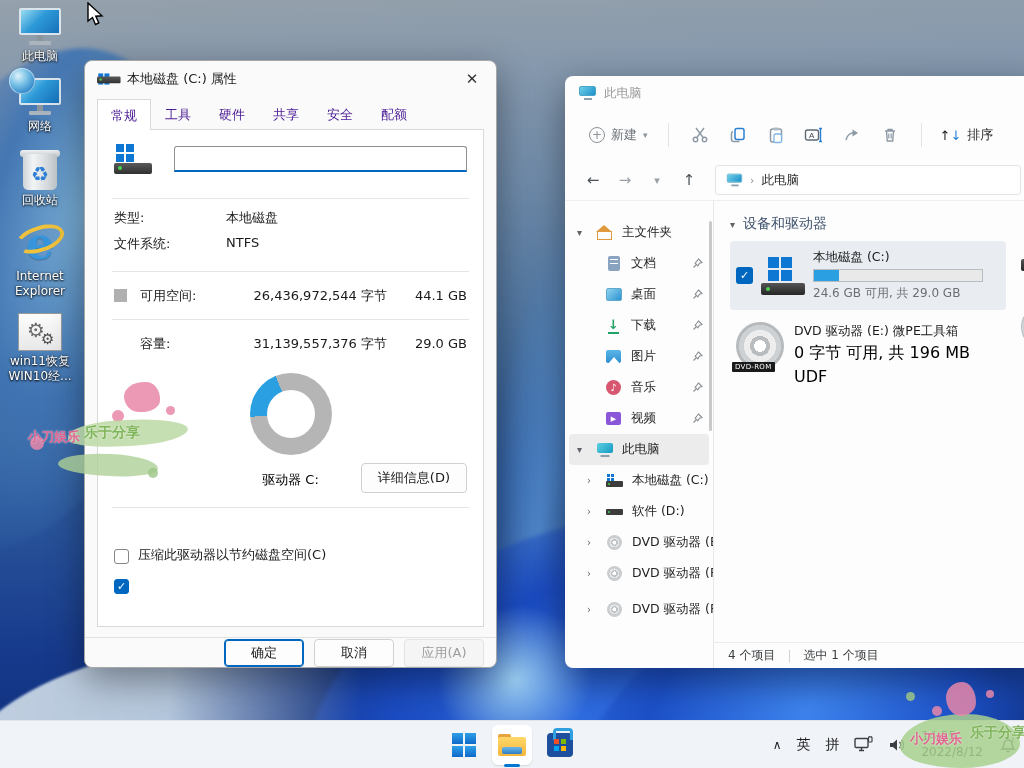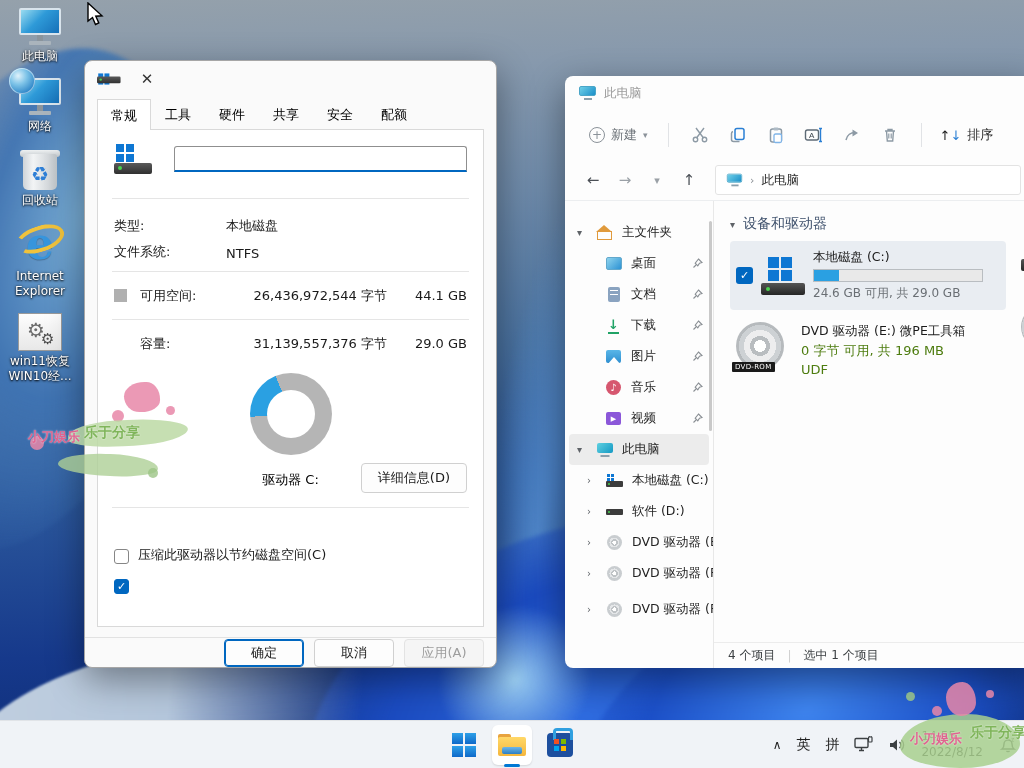--- a/index.html
+++ b/index.html
@@ -51,34 +51,34 @@
 
   
   .win { position:absolute; background:#fafafa; box-shadow:0 12px 36px rgba(0,0,0,.4); }
 
   
   .dlg { left:84px; top:60px; width:413px; height:608px; border-radius:8px; border:1px solid #a6a6a6; z-index:5; display:flex; flex-direction:column; }
   .dlg-title { height:36px; display:flex; align-items:center; gap:8px; padding:0 4px 0 12px; font-size:13px; color:#1a1a1a; }
   .dlg-title .t { flex:1; }
   .dlg-close { width:40px; height:30px; display:flex; align-items:center; justify-content:center; font-size:15px; color:#333; border-radius:5px; }
   .dlg-tabs { display:flex; padding:2px 12px 0; font-size:13px; position:relative; z-index:2; }
-  .dtab { padding:6px 13px 5px; color:#000000; border:1px solid transparent; border-bottom:none; }
+  .dtab { padding:6px 13px 5px; color:#4c1d95; border:1px solid transparent; border-bottom:none; }
   .dtab.active { background:#fff; border-color:#d9d9d9; margin-bottom:-1px; padding-top:7px; }
   .dlg-frame { margin:0 12px; border:1px solid #d9d9d9; background:#fff; height:498px; padding:14px 16px 0; position:relative; }
   .vol-row { display:flex; align-items:flex-start; gap:20px; height:44px; }
   .dsk-ico32 { width:40px; height:32px; position:relative; flex:0 0 auto; }
   .winlogo { display:grid; grid-template-columns:8px 8px; grid-template-rows:8px 8px; gap:2px; }
   .winlogo i { background:#0e77d3; }
   .dsk-ico32 .winlogo { position:absolute; left:2px; top:0; }
   .drivebar { position:absolute; left:0; bottom:2px; width:38px; height:11px; background:linear-gradient(#5a5a5a,#303030); border-radius:2px; }
   .drivebar::after { content:''; position:absolute; left:4px; top:3px; width:4px; height:4px; border-radius:50%; background:#49d24f; }
   .vol-input { flex:1; height:26px; margin-top:2px; border:1px solid #8f8f8f; border-bottom:2px solid #0067c0; border-radius:3px 3px 0 0;
     background:#fff; font-size:13px; padding:0 6px; outline:none; }
   .sep { border:none; border-top:1px solid #e5e5e5; margin:10px -2px; }
-  .frow { display:flex; align-items:flex-end; height:26px; font-size:13px; color:#1a1a1a; }
+  .frow { display:flex; align-items:flex-start; height:26px; font-size:13px; color:#1a1a1a; }
   .frow .fl { width:112px; }
   .srow2 { display:flex; align-items:center; height:27px; font-size:13px; color:#1a1a1a; }
   .sq { width:13px; height:13px; margin-right:13px; flex:0 0 auto; }
   .srow2 .sl { width:86px; }
   .srow2 .bytes { margin-left:auto; text-align:right; }
   .srow2 .gb { width:80px; text-align:right; }
   .donut { width:82px; height:82px; border-radius:50%; margin:16px auto 8px;
     background:conic-gradient(from 266deg, #2aa0e2 0deg 72deg, #b5b5b5 72deg 360deg); position:relative; }
   .donut::after { content:''; position:absolute; inset:17px; background:#fff; border-radius:50%; }
   .drive-cap-row { position:relative; height:34px; display:flex; align-items:center; justify-content:center; font-size:13px; }
@@ -159,22 +159,22 @@
   .big-drive .bar::after { content:''; position:absolute; left:5px; top:4px; width:4px; height:4px; border-radius:50%; background:#49d24f; }
   .drv-info { flex:1; min-width:0; }
   .drv-name { font-size:12.5px; color:#1a1a1a; white-space:nowrap; }
   .drv-bar { width:170px; height:13px; border:1px solid #b9bdc1; background:#e9e9e9; margin:3px 0 3px; }
   .drv-bar i { display:block; height:100%; width:15%; background:#2aa0e2; }
   .drv-sub { font-size:12px; color:#6a6f74; white-space:nowrap; }
   .dvd-item { display:flex; align-items:flex-start; gap:10px; margin:12px 0 0 6px; }
   .big-disc { width:48px; height:48px; border-radius:50%; position:relative; flex:0 0 auto;
     background:radial-gradient(circle,#ffffff 0 6px,#b9bdc0 6px 10px,#ededee 10px 16px,#cdd1d4 16px 21px,#b6babd 21px 24px); }
   .big-disc .tag { position:absolute; left:-4px; bottom:-2px; background:#1a1a1a; color:#fff; font-size:7px; padding:1px 3px; border-radius:1px; letter-spacing:.3px; }
-  .dvd-lines { font-size:12.5px; color:#1a1a1a; line-height:1.5;margin-left:7px; }
-  .dvd-lines .sub { color:#4d7c0f; font-size:13px; }
+  .dvd-lines { font-size:12.5px; color:#1a1a1a; line-height:1.5; }
+  .dvd-lines .sub { color:#000000; font-size:16px; }
   .sliver { position:absolute; right:-8px; width:22px; overflow:hidden; }
   .exp-status { position:absolute; left:0; right:0; bottom:0; height:26px; background:#fdfdfd; border-top:1px solid #ececec;
     display:flex; align-items:center; gap:12px; padding:0 14px; font-size:12px; color:#3c4043; }
   .exp-status .bar-sep { color:#d0d0d0; }
 
   
   .taskbar { position:absolute; left:0; right:0; bottom:0; height:48px; background:#f0f3f7; border-top:1px solid rgba(0,0,0,.06); z-index:6; }
   .tb-center { position:absolute; left:50%; top:0; transform:translateX(-50%); height:100%; display:flex; align-items:center; gap:8px; }
   .tb-btn { width:40px; height:40px; display:flex; align-items:center; justify-content:center; border-radius:6px; position:relative; }
   .tb-btn.active { background:#fff; box-shadow:0 1px 2px rgba(0,0,0,.12); }
@@ -268,20 +268,21 @@
   <div class="dlg-title">
     <div class="dsk-ico32" style="width:22px;height:18px;transform:scale(.62);transform-origin:left center;">
       <div class="winlogo">
           <i></i>
           <i></i>
           <i></i>
           <i></i>
         </div>
         <div class="drivebar"></div>
     </div>
+    <div class="t">本地磁盘 (C:) 属性</div>
     <div class="dlg-close">✕</div>
   </div>
   <div class="dlg-tabs">
     <div class="dtab active">常规</div>
     <div class="dtab">工具</div>
     <div class="dtab">硬件</div>
     <div class="dtab">共享</div>
     <div class="dtab">安全</div>
     <div class="dtab">配额</div>
   </div>
@@ -422,32 +423,32 @@
     <div class="side">
       <div class="srow">
         <span class="chev">▾</span>
         <span class="s-ico">
             <span class="house"></span>
           </span>
         <span>主文件夹</span>
       </div>
       <div class="srow child">
         <span class="s-ico">
-            <span class="ico-desk"></span>
-          </span>
-        <span>桌面</span>
+            <span class="ico-doc"></span>
+          </span>
+        <span>文档</span>
         <svg class="pin" width="11" height="11" viewBox="0 0 11 11">
             <path d="M6.5 1 L10 4.5 L7.5 5.2 L5.8 7.8 L3.2 5.2 Z M4 7 L1.5 9.5" stroke="#8a8f94" stroke-width="1.1" fill="none"></path>
           </svg>
       </div>
       <div class="srow child">
         <span class="s-ico">
-            <span class="ico-doc"></span>
-          </span>
-        <span>文档</span>
+            <span class="ico-desk"></span>
+          </span>
+        <span>桌面</span>
         <svg class="pin" width="11" height="11" viewBox="0 0 11 11">
             <path d="M6.5 1 L10 4.5 L7.5 5.2 L5.8 7.8 L3.2 5.2 Z M4 7 L1.5 9.5" stroke="#8a8f94" stroke-width="1.1" fill="none"></path>
           </svg>
       </div>
       <div class="srow child">
         <span class="s-ico">
             <span class="ico-dl">↓</span>
           </span>
         <span>下载</span>
         <svg class="pin" width="11" height="11" viewBox="0 0 11 11">

